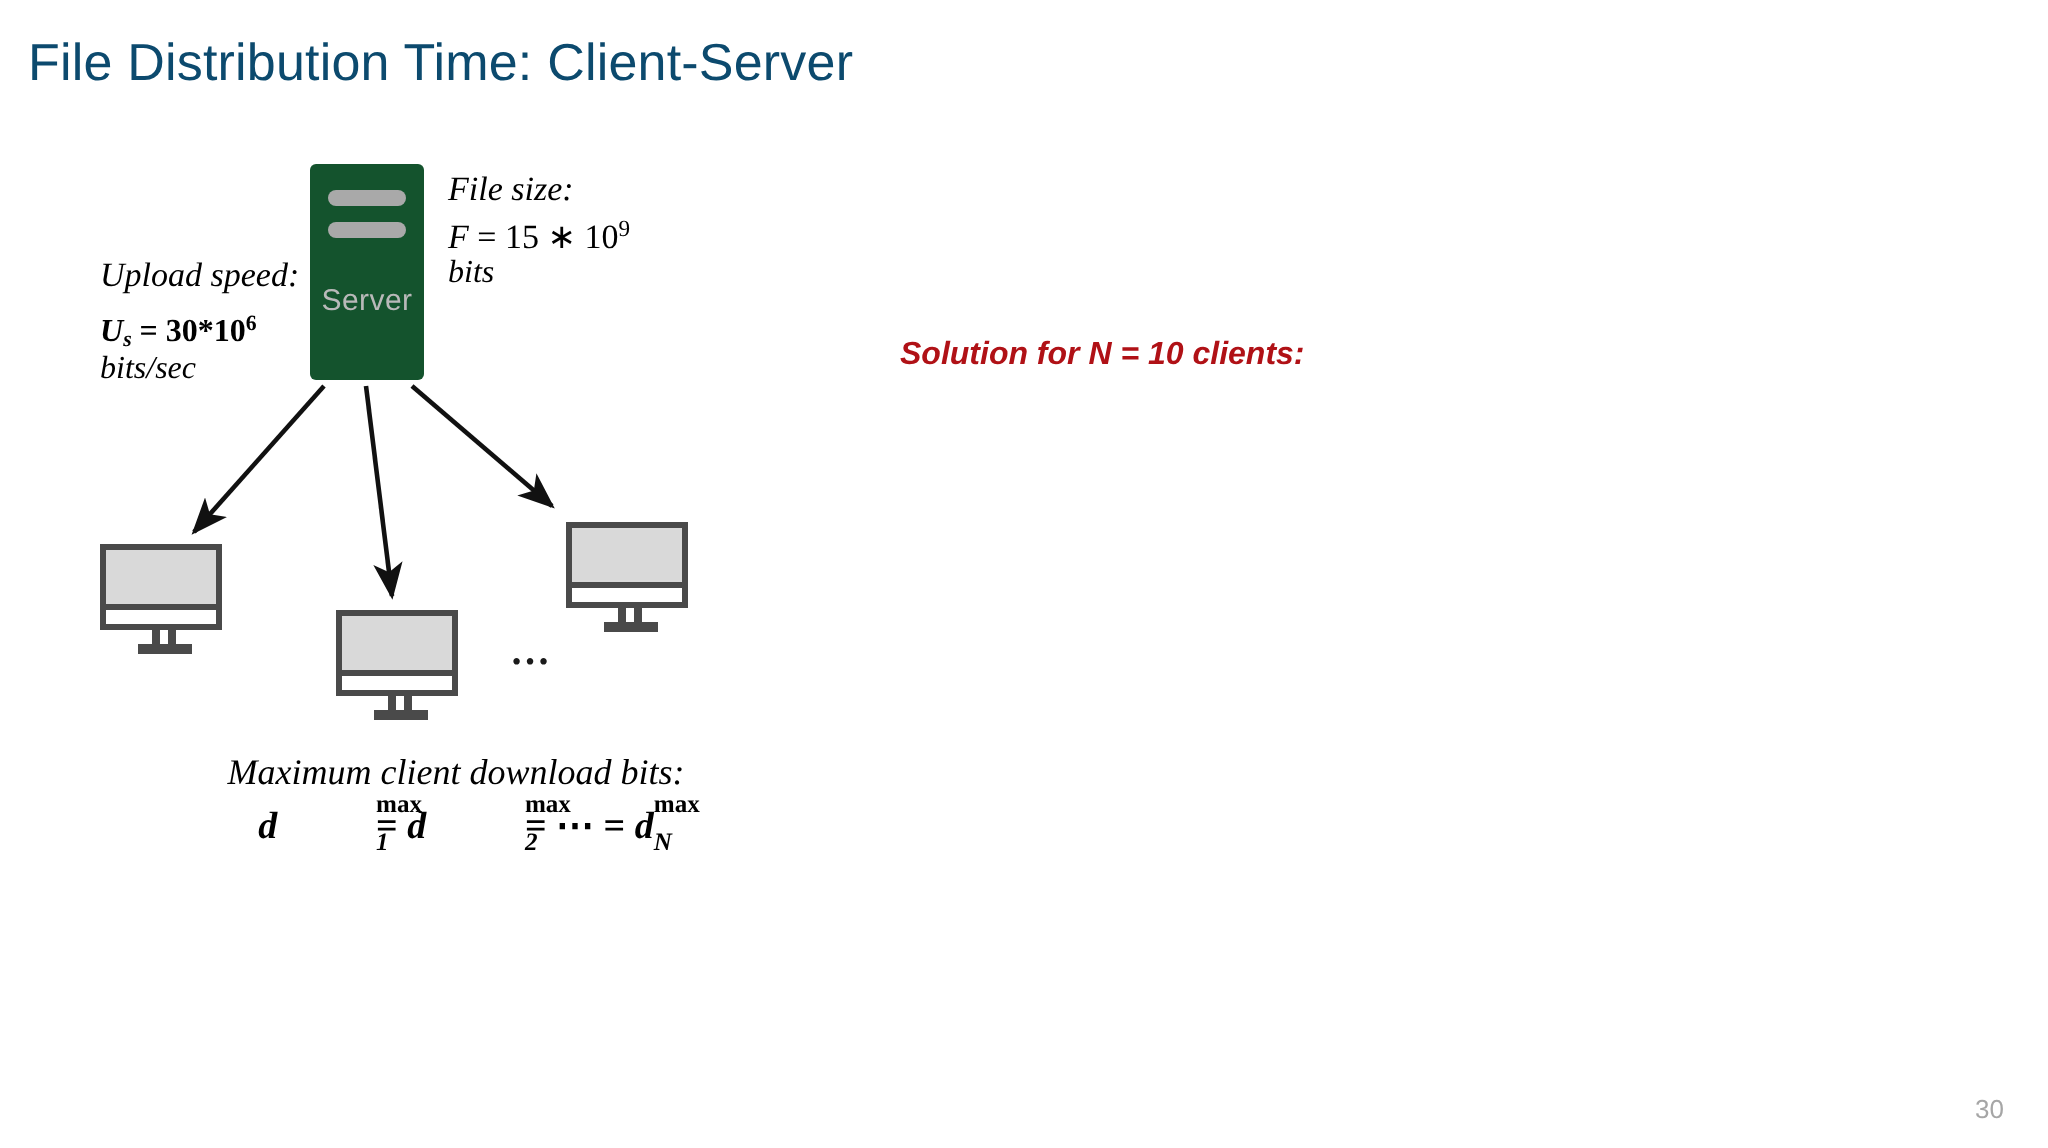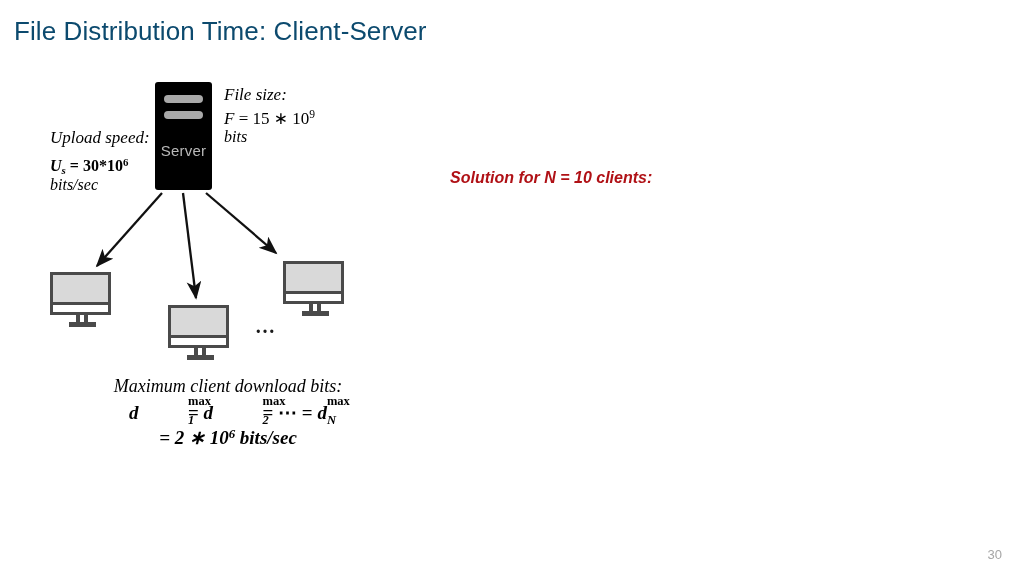--- a/index.html
+++ b/index.html
@@ -38,21 +38,21 @@
     height: 480px;
   }
 
   
   #server-icon {
     position: absolute;
     left: 155px;
     top: 82px;
     width: 57px;
     height: 108px;
-    background: #000000;
+    background: #14532d;
     border-radius: 3px;
   }
   .server-bar {
     position: absolute;
     left: 9px;
     width: 39px;
     height: 8px;
     background: #a9a9a9;
     border-radius: 4px;
   }
@@ -322,20 +322,19 @@
     <div class="mon-base"></div>
   </div>
 
   <div id="clients-ellipsis">…</div>
 
   <div id="download-rate-block">
     <div id="download-rate-caption">Maximum client download bits:</div>
     <div id="download-rate-line1">
       <span class="dmax dmax-pad"><span>d</span><span class="sup-max">max</span><span class="sub-idx">1</span></span><span>=</span>&nbsp;<span class="dmax dmax-pad"><span>d</span><span class="sup-max">max</span><span class="sub-idx">2</span></span><span>=</span>&nbsp;<span>⋯</span>&nbsp;<span>=</span>&nbsp;<span class="dmax"><span>d</span><span class="sup-max">max</span><span class="sub-idx">N</span></span>
     </div>
-    <div id="download-rate-line2"><span>= 2 ∗ 10</span><sup>6</sup><span> bits/sec</span></div>
   </div>
 
 </div>
 
 <div id="solution-heading">Solution for N = 10 clients:</div>
 
 <div id="page-number">30</div>
 
 </body></html>

